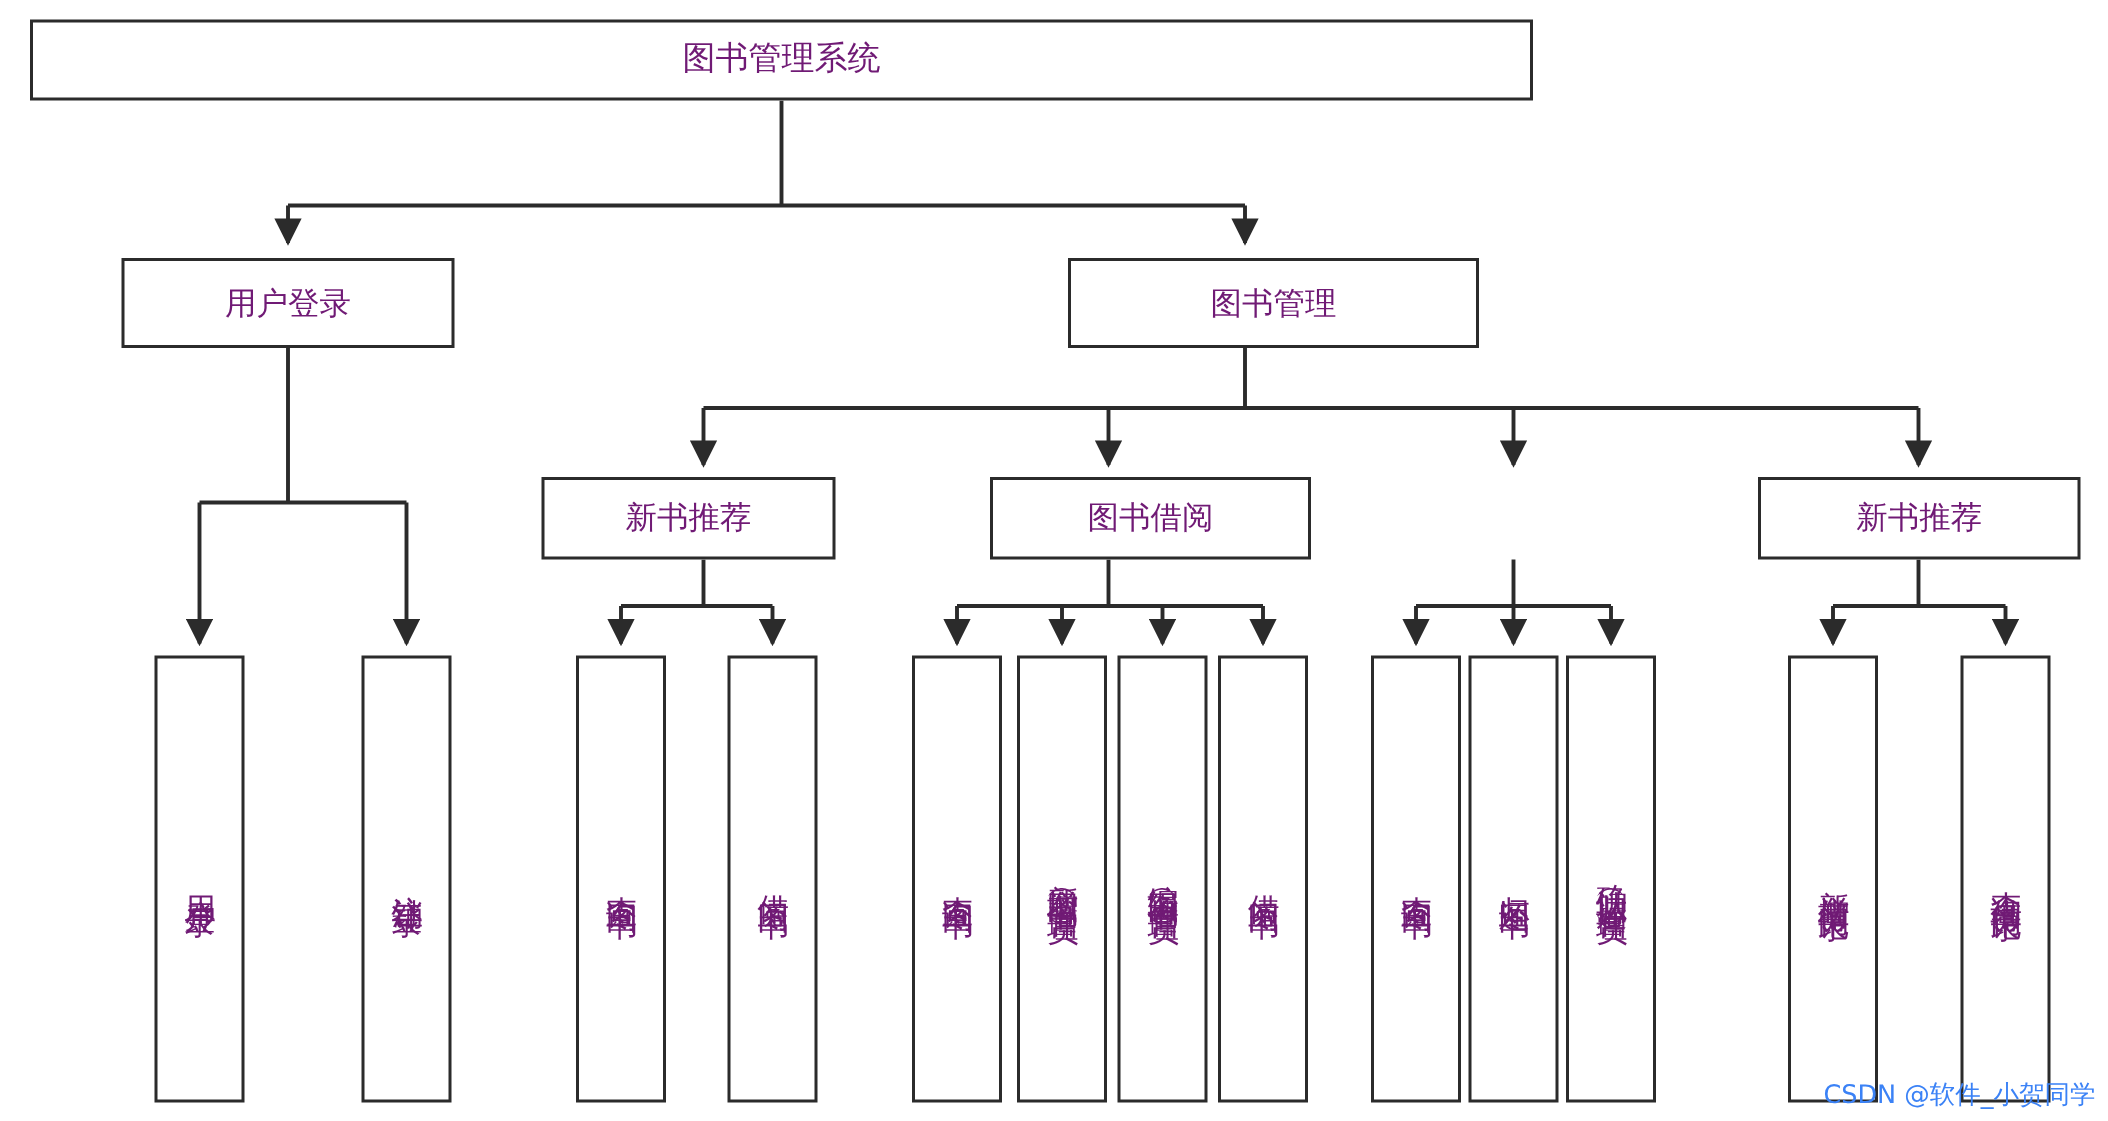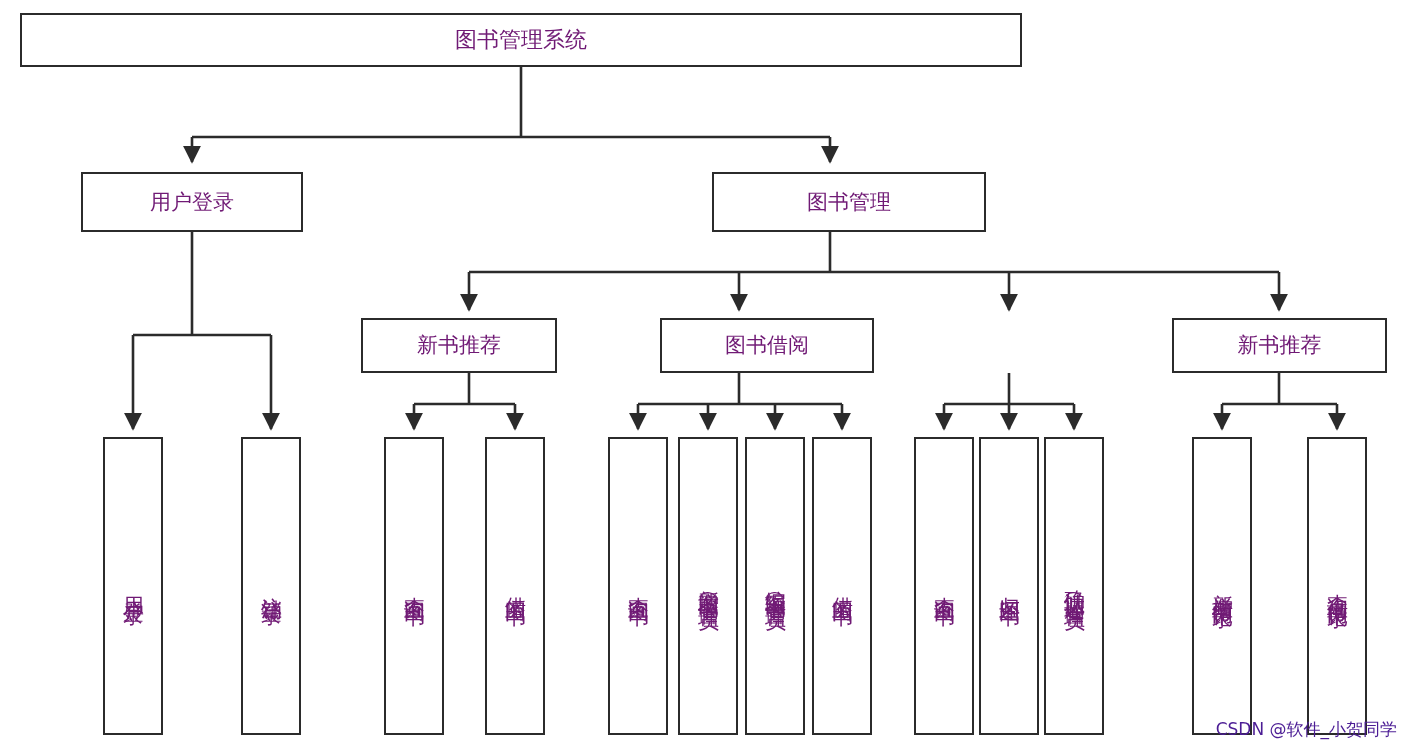--- a/index.html
+++ b/index.html
@@ -57,21 +57,21 @@
     text-orientation: upright;
     font-size: 21px;
     letter-spacing: 3px;
     line-height: 1;
   }
   #watermark {
     position: absolute;
     right: 8px;
     bottom: 6px;
     font-size: 17px;
-    color: #4c1d95;
+    color: #3b82f6;
     font-family: "DejaVu Sans", "Liberation Sans", sans-serif;
     white-space: nowrap;
     pointer-events: none;
   }
 </style>
 </head>
 <body>
 
 <div id="diagram-root">
 

